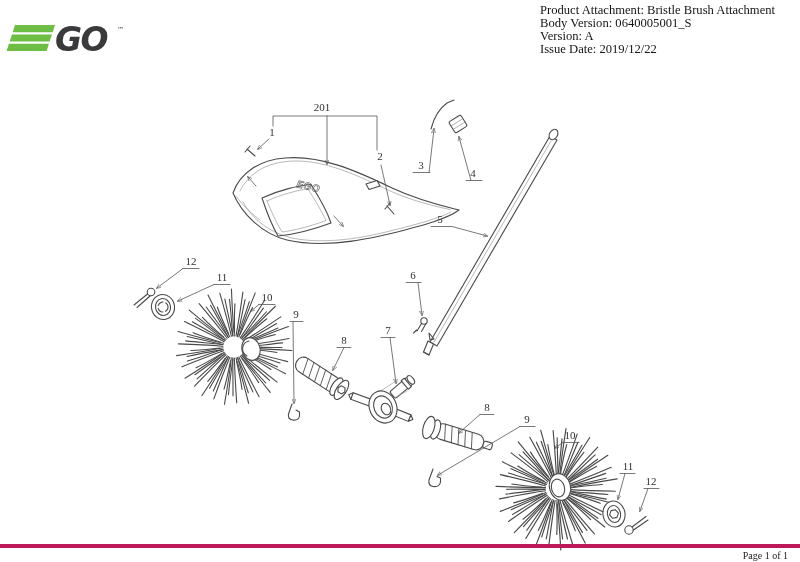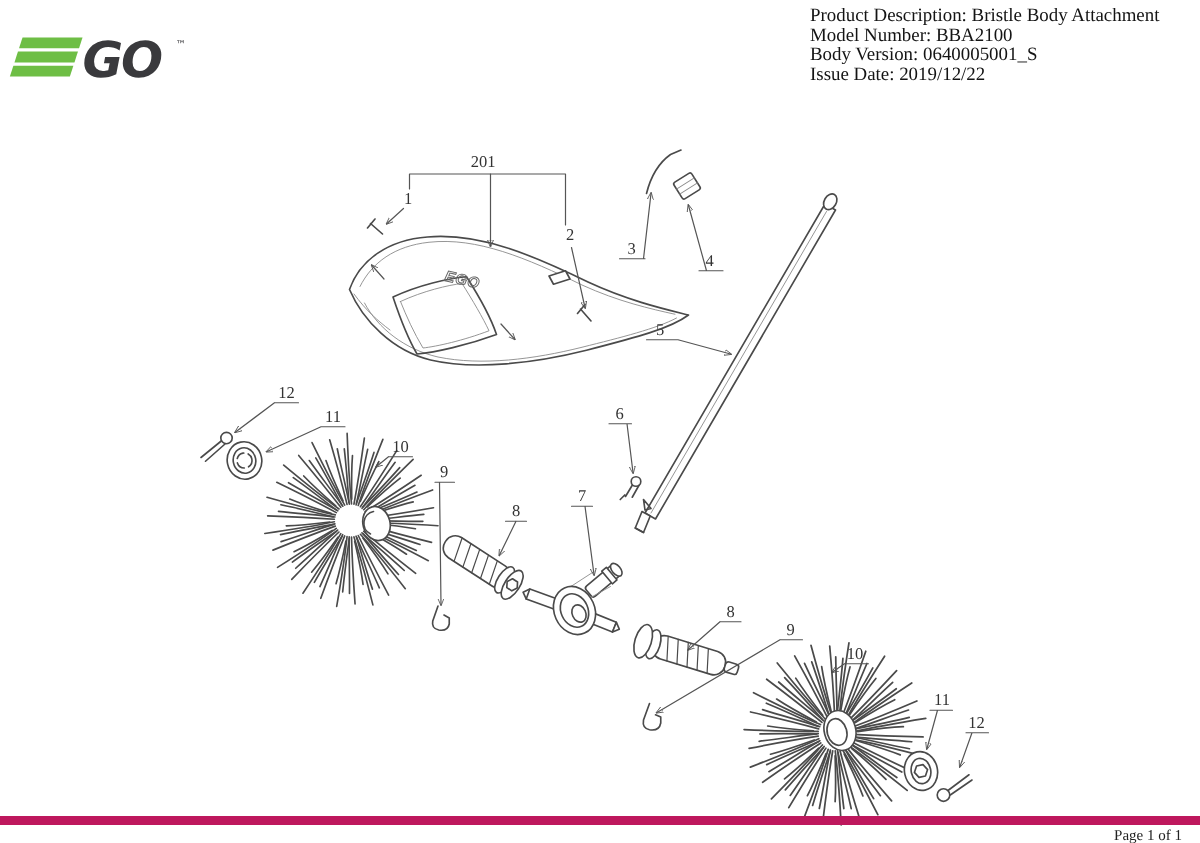--- a/index.html
+++ b/index.html
@@ -1,21 +1,21 @@
 <!DOCTYPE html>
 <html><head>
 <meta charset="utf-8">
 <style>
   html,body{margin:0;padding:0;background:#fff}
   .page{position:relative;width:800px;height:562px;background:#ffffff;overflow:hidden;
         font-family:"Liberation Serif",serif;color:#151515}
   .logo{position:absolute;left:6px;top:22px}
   .header{position:absolute;left:540px;top:4px;font-size:12.6px;line-height:13px;color:#141414;white-space:nowrap}
   .diagram{position:absolute;left:0;top:0}
-  .footer{position:absolute;left:0;right:0;top:544px;border-top:6px solid #be185d;
+  .footer{position:absolute;left:0;right:0;top:544px;border-top:4px solid #be185d;
           font-size:10px;color:#222;text-align:right;padding:2px 12px 0 0}
   
   .d path,.d line,.d rect,.d ellipse,.d circle,.d polygon,.d polyline{
       stroke:#4a4a4a;stroke-width:1.1;fill:none;stroke-linecap:round;stroke-linejoin:round}
   .d .f{fill:#ffffff}
   .d .ld{stroke:#555;stroke-width:0.8;fill:none}
   .d .thin{stroke-width:0.6;stroke:#8a8a8a}
   .d .rib{stroke-width:0.8}
   .d text.co{font-family:"Liberation Serif",serif;font-size:11px;fill:#333;stroke:none}
   .d text.emb{font-family:"Liberation Sans",sans-serif;font-style:italic;font-weight:bold;
@@ -33,23 +33,23 @@
     <g transform="translate(7,0) skewX(-18)">
       <rect x="3" y="3" width="40" height="7.2" stroke="none" fill="#6ebe45"></rect>
       <rect x="3" y="12.4" width="40" height="7.2" stroke="none" fill="#6ebe45"></rect>
       <rect x="3" y="21.8" width="40" height="7.2" stroke="none" fill="#6ebe45"></rect>
     </g>
     <text class="go" x="49" y="29" fill="#3a3a3d">GO</text>
     <text class="tm" x="111" y="10" fill="#3a3a3d">™</text>
   </svg>
 
   <div class="header">
-    <div>Product Description: Bristle Body Attachment</div>
-    <div>Model Number: BBA2100</div>
+    <div>Product Attachment: Bristle Brush Attachment</div>
     <div>Body Version: 0640005001_S</div>
+    <div>Version: A</div>
     <div>Issue Date: 2019/12/22</div>
   </div>
 
   <svg class="diagram d" width="800" height="562" viewBox="0 0 800 562">
     <defs>
       <marker id="arr" viewBox="0 0 10 10" refX="8" refY="5" markerWidth="6" markerHeight="6" orient="auto">
         <path d="M0,1 L10,5 L0,9 Z" fill="#4a4a4a" stroke="none"></path>
       </marker>
       <g id="tuft" stroke-width="0.9">
         <path d="M11,-1.5 C26,-3.5 41,-6 55,-8.5"></path>

